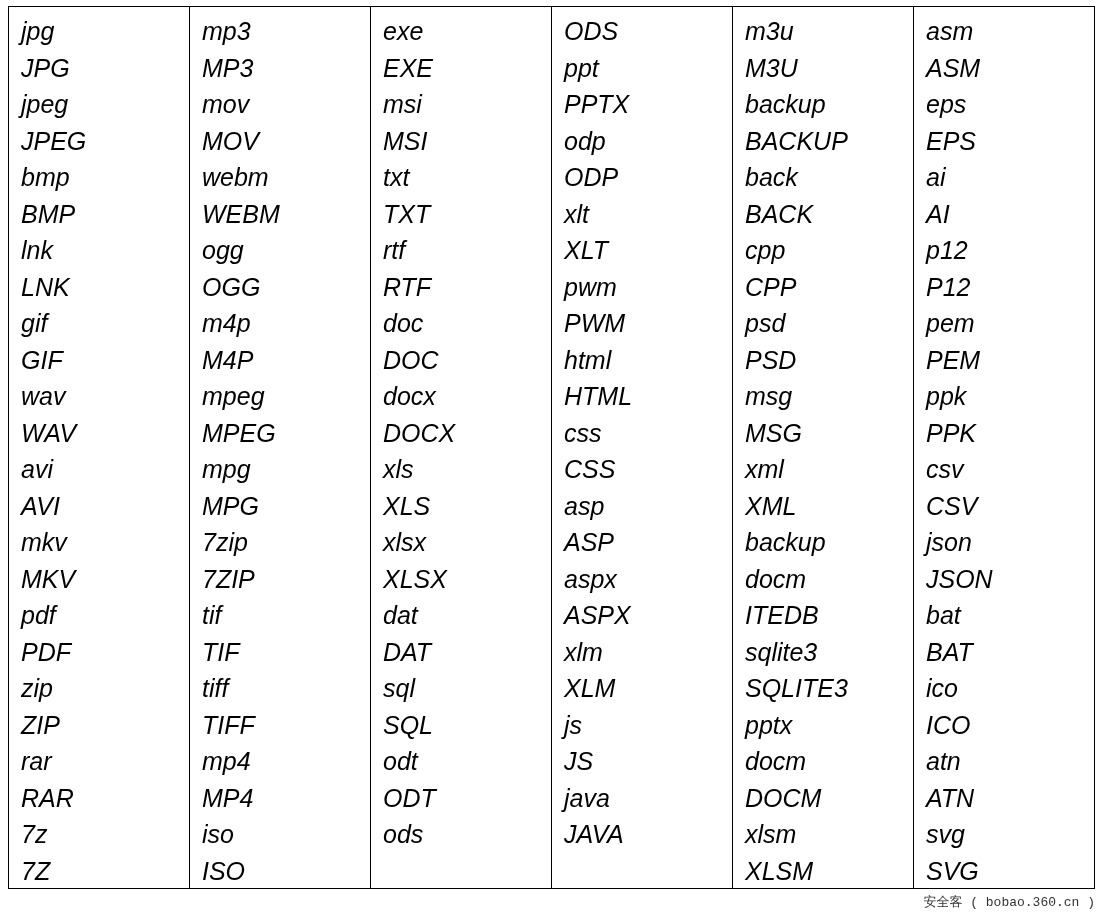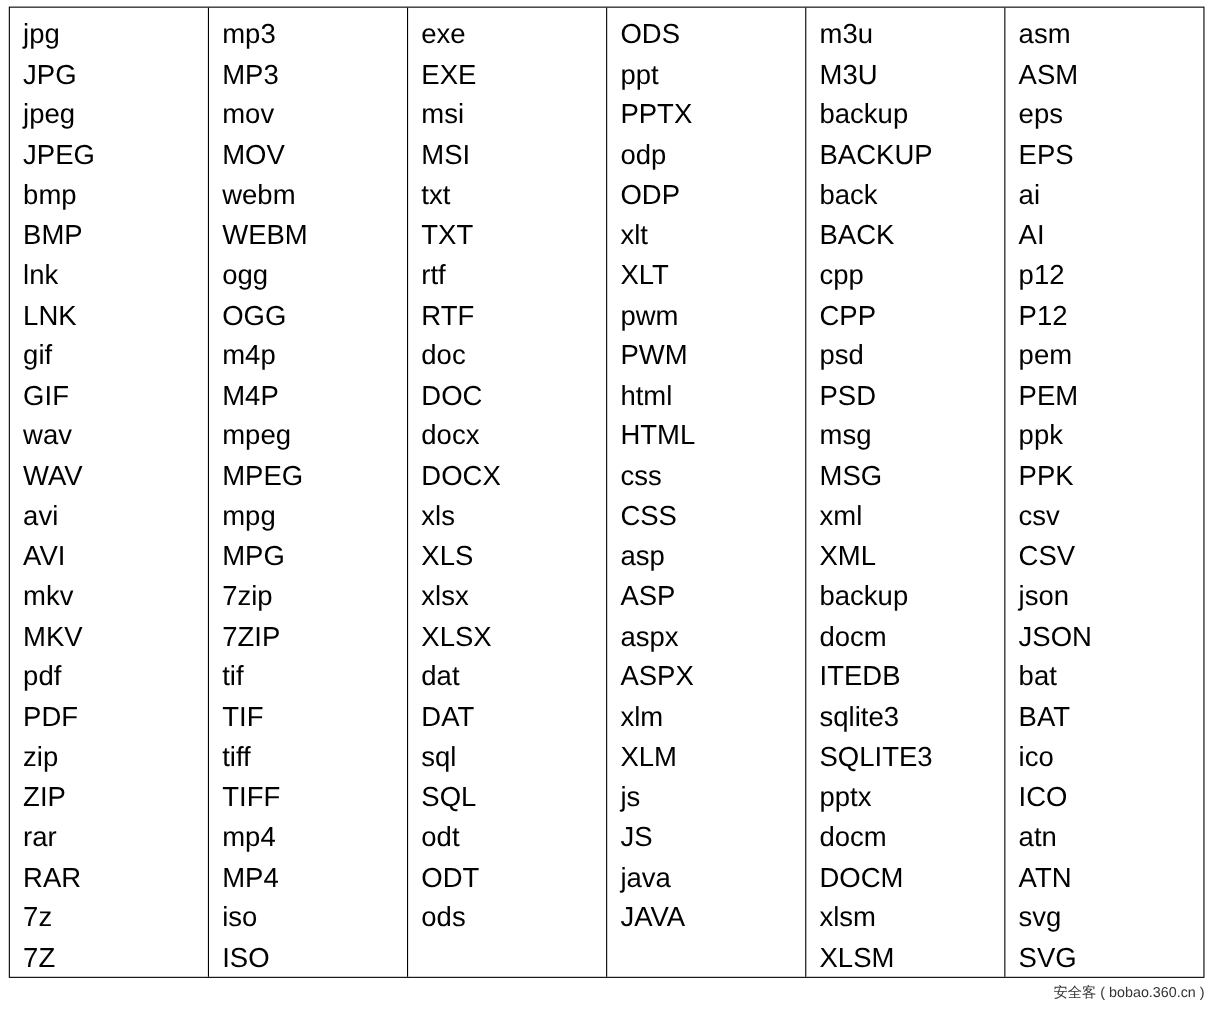--- a/index.html
+++ b/index.html
@@ -29,37 +29,38 @@
     display: flex;
     height: 100%;
     width: 100%;
     box-sizing: border-box;
   }
   .col {
     flex: 1 1 0;
     box-sizing: border-box;
     border-right: 1px solid #000000;
     padding: 6px 0 0 12px;
+    font-style: italic;
   }
   .col:last-child {
     border-right: none;
   }
   .cell {
     font-size: 25px;
     line-height: 36.5px;
     white-space: nowrap;
     letter-spacing: 0px;
   }
   .footer {
     position: absolute;
     right: 10px;
     top: 893px;
     font-size: 13px;
     color: #333333;
-    font-family: Liberation Sans, sans-serif;
+    font-family: Liberation Mono, monospace;
   }
 </style>
 </head>
 <body>
 
 <div class="sheet">
   <div class="grid">
 
     <div class="col">
       <div class="cell">jpg</div>

